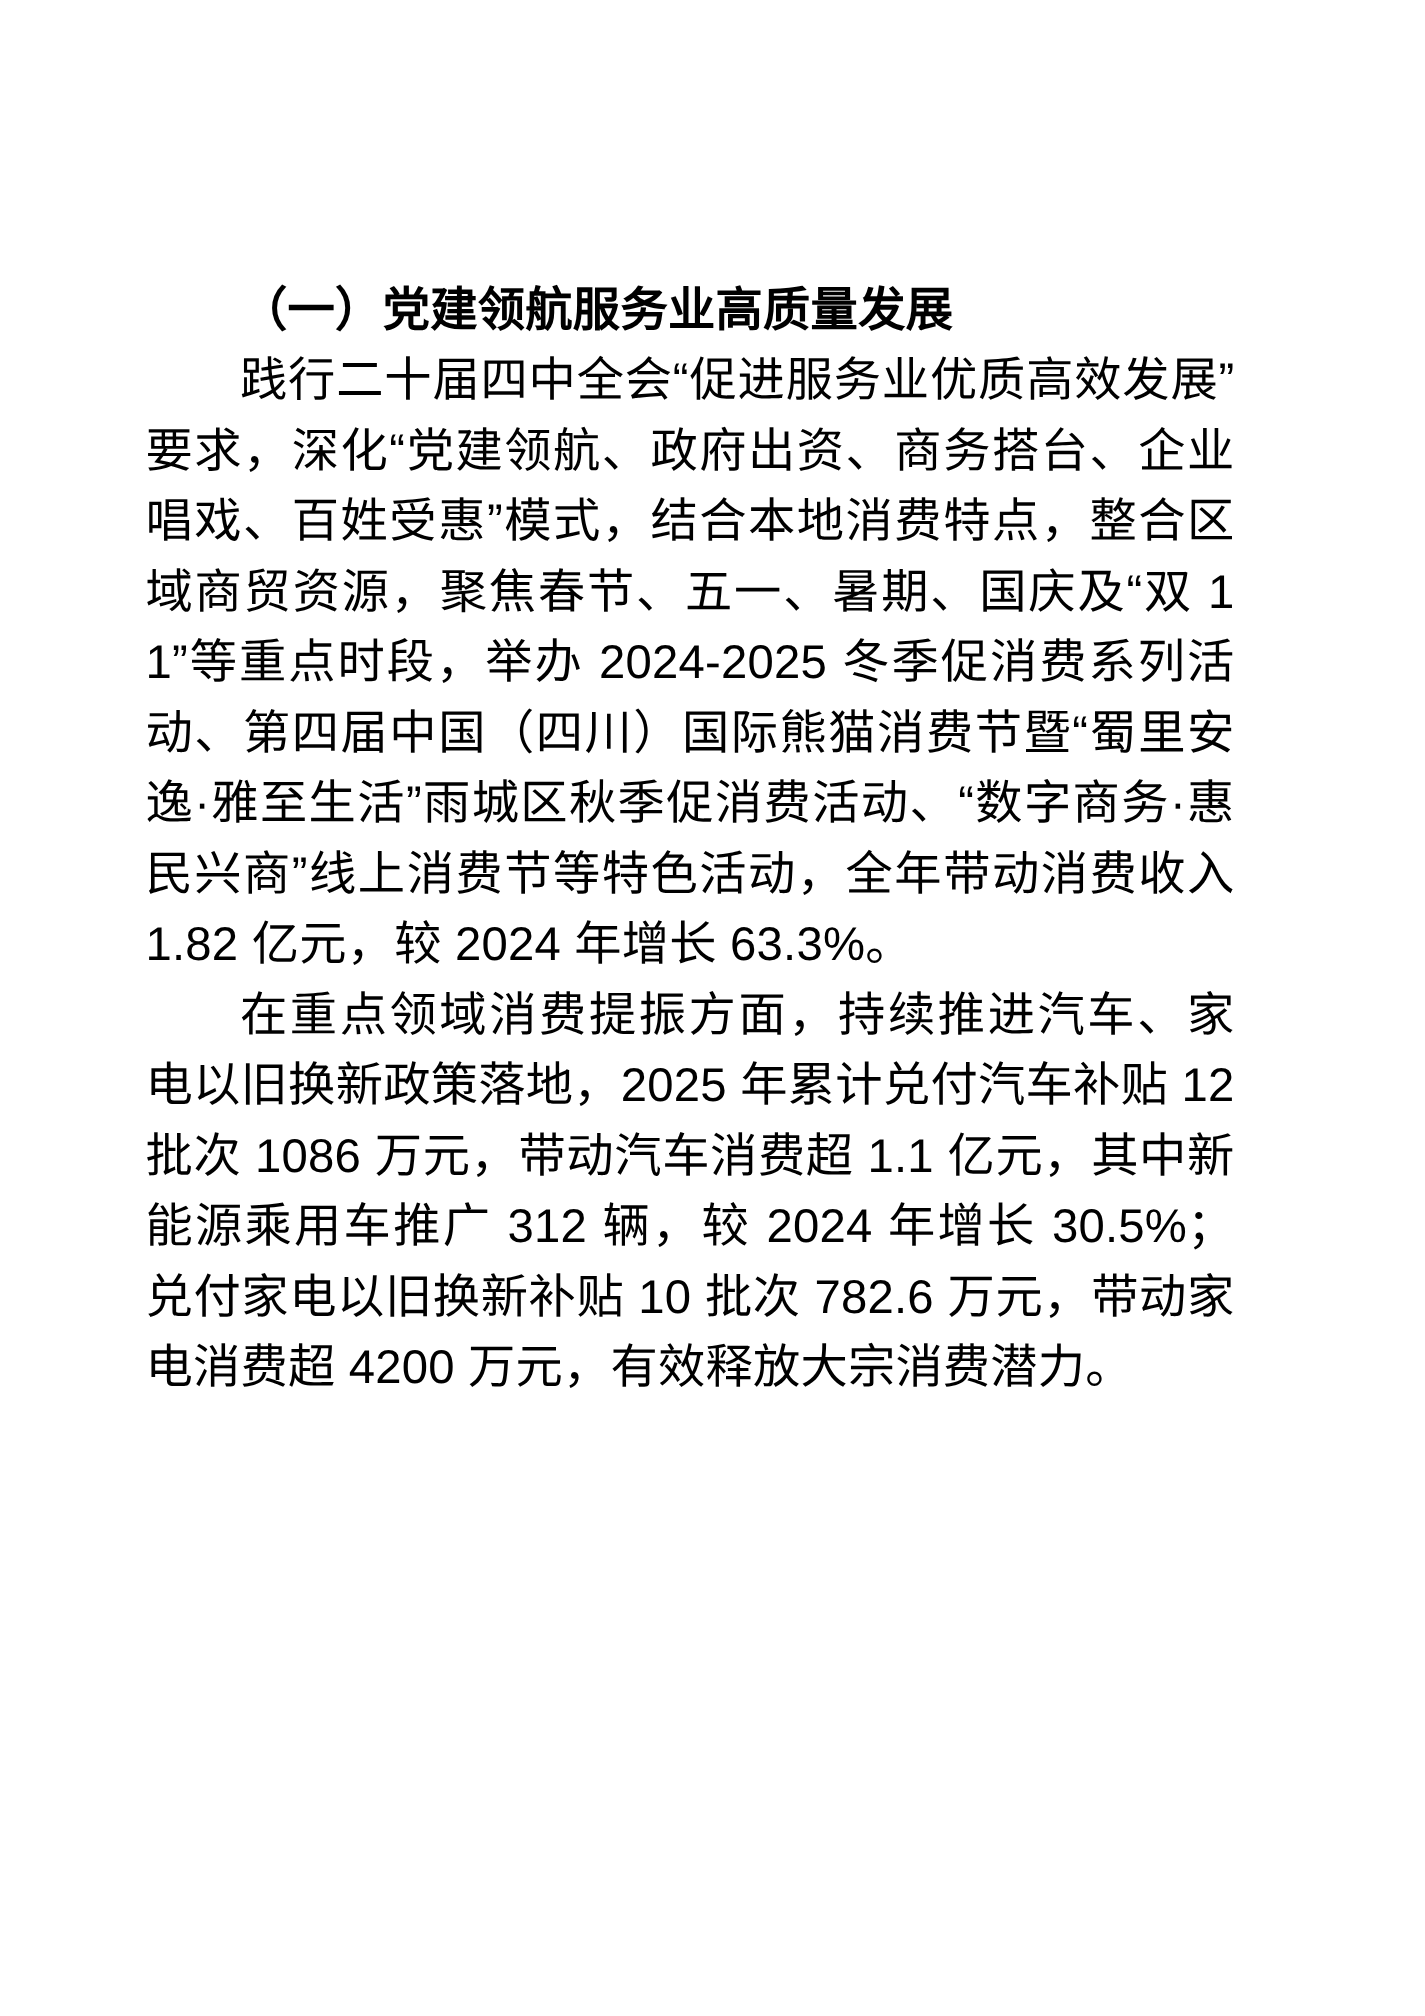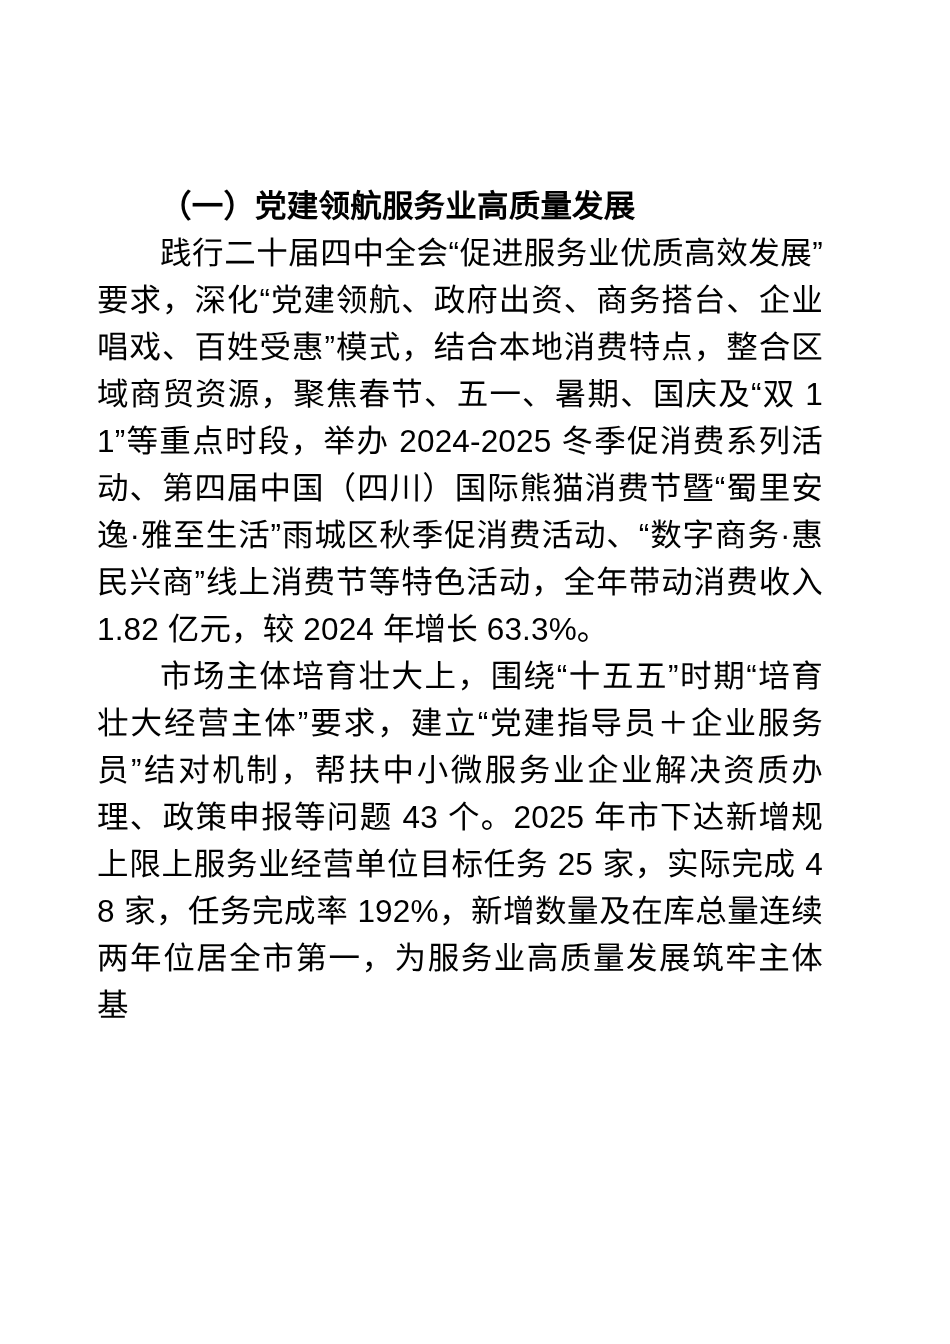--- a/index.html
+++ b/index.html
@@ -55,17 +55,17 @@
 </head>
 <body>
 
 <div class="page">
   <div class="doc-body">
 
     <h2 class="section-heading">（一）党建领航服务业高质量发展</h2>
 
     <p class="para">践行二十届四中全会“促进服务业优质高效发展”要求，深化“党建领航、政府出资、商务搭台、企业唱戏、百姓受惠”模式，结合本地消费特点，整合区域商贸资源，聚焦春节、五一、暑期、国庆及“双 11”等重点时段，举办 2024-2025 冬季促消费系列活动、第四届中国（四川）国际熊猫消费节暨“蜀里安逸·雅至生活”雨城区秋季促消费活动、“数字商务·惠民兴商”线上消费节等特色活动，全年带动消费收入 1.82 亿元，较 2024 年增长 63.3%。</p>
 
+    <p class="para">在重点领域消费提振方面，持续推进汽车、家电以旧换新政策落地，2025 年累计兑付汽车补贴 12 批次 1086 万元，带动汽车消费超 1.1 亿元，其中新能源乘用车推广 312 辆，较 2024 年增长 30.5%；兑付家电以旧换新补贴 10 批次 782.6 万元，带动家电消费超 4200 万元，有效释放大宗消费潜力。</p>
 
-    <p class="para">市场主体培育壮大上，围绕“十五五”时期“培育壮大经营主体”要求，建立“党建指导员＋企业服务员”结对机制，帮扶中小微服务业企业解决资质办理、政策申报等问题 43 个。2025 年市下达新增规上限上服务业经营单位目标任务 25 家，实际完成 48 家，任务完成率 192%，新增数量及在库总量连续两年位居全市第一，为服务业高质量发展筑牢主体基</p>
 
   </div>
 </div>
 
 </body></html>

